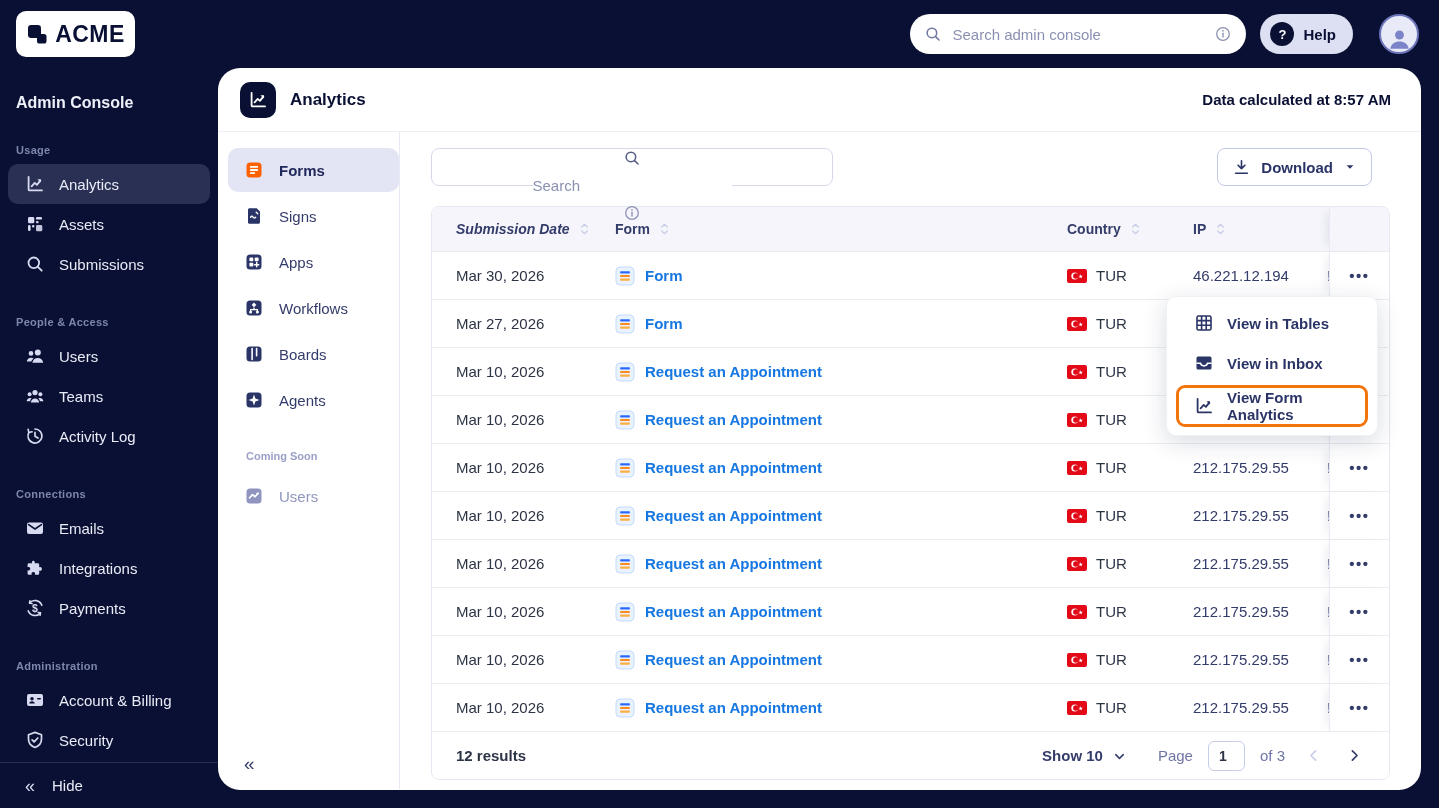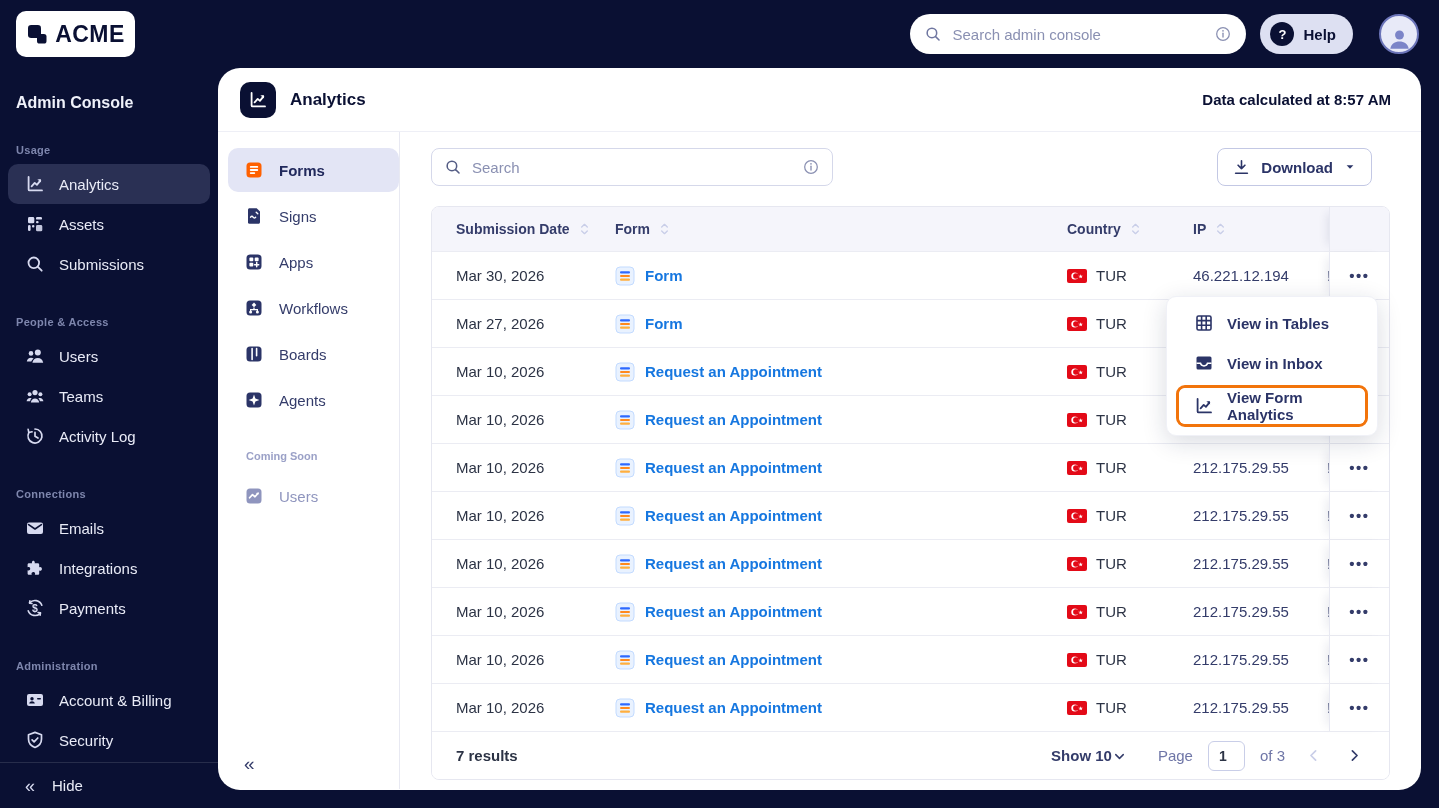--- a/index.html
+++ b/index.html
@@ -46,51 +46,51 @@
   .pnav-item.active { background:#E3E5F5; font-weight:700; color:#21295C; border-radius:10px; }
   .pnav-item .ic { width:20px; height:20px; color:#2B3467; }
   .pnav-label { margin:28px 0 12px 28px; font-size:11px; font-weight:700; color:#9BA1C7; }
   .pnav-item.muted { color:#8F95BE; }
   .pnav-item.muted .ic { color:#8F95BE; }
   .collapse { position:absolute; left:26px; bottom:16px; font-size:19px; color:#343C6A; cursor:pointer; line-height:1; }
 
   
   .content { flex:1; padding:16px 31px 0; position:relative; }
   .toolbar { display:flex; align-items:center; justify-content:space-between; }
-  .sbox { width:402px; height:38px; border:1px solid #D5D8EA; border-radius:8px; display:flex; align-items:center; gap:10px; padding:0 12px; color:#555D85; background:#fff; }
+  .sbox { width:402px; height:38px; border:1px solid #D5D8EA; border-radius:8px; display:flex; align-items:center; gap:10px; padding:0 12px; color:#555D85; background:#fff;flex-direction:column; }
   .sbox input { flex:1; border:0; outline:0; font-size:15px; font-family:inherit; color:#2C3345; }
   .dl { margin-right:18px; height:38px; border:1px solid #C3C8E4; border-radius:8px; background:#fff; display:flex; align-items:center; gap:10px; padding:0 14px; font-size:15px; font-weight:700; color:#2B3467; cursor:pointer; }
 
   
   .table { margin-top:20px; border:1px solid #E6E7F0; border-radius:8px; overflow:hidden; background:#fff; }
   .trow { display:grid; grid-template-columns:183px 452px 126px 112px 1fr 60px; align-items:stretch; }
   .trow > div { display:flex; align-items:center; }
   .thead { height:44px; background:#F5F5FB; }
   .thead .hcell { font-size:14px; font-weight:700; color:#343C6A; gap:8px; cursor:pointer; }
-  .thead .hcell:first-child { padding-left:24px; }
+  .thead .hcell:first-child { padding-left:24px;font-style:italic; }
   .sort { color:#C9CEE8; }
   .tr { height:48px; border-top:1px solid #EBECF3; background:#fff; }
   .c-date { padding-left:24px; font-size:15px; color:#2C3345; }
   .c-form { gap:10px; }
   .fic { width:20px; height:20px; }
   .form-link { font-size:15px; font-weight:700; color:#1677E0; cursor:pointer; }
   .c-country { gap:9px; font-size:15px; color:#2C3345; }
   .flag { width:20px; height:14px; display:inline-flex; }
   .c-ip { font-size:15px; color:#343C6A; }
   .c-clip { overflow:hidden; justify-content:flex-end; }
   .c-clip span { font-size:15px; color:#343C6A; transform:translateX(55%); }
   .c-act { justify-content:center; border-left:1px solid #E8E9F2; box-shadow:-8px 0 10px -6px rgba(30,40,90,.10); background:#fff; }
   .thead .c-act, .thead .c-clip { background:#F5F5FB; }
   .dots { font-size:15px; font-weight:700; color:#343C6A; letter-spacing:1.5px; cursor:pointer; }
 
   
   .tfoot { height:48px; border-top:1px solid #EBECF3; display:flex; align-items:center; justify-content:space-between; padding:0 22px 0 24px; background:#fff; }
   .results { font-size:15px; font-weight:700; color:#2C3345; }
   .pager { display:flex; align-items:center; gap:15px; }
-  .show { display:flex; align-items:flex-end; gap:0; font-size:15px; font-weight:600; color:#343C6A; cursor:pointer; margin-right:16px; }
+  .show { display:flex; align-items:flex-end; gap:9px; font-size:15px; font-weight:600; color:#343C6A; cursor:pointer; margin-right:16px; }
   .pg-label { font-size:15px; color:#6F76A7; }
   .pg-input { width:37px; height:30px; border:1px solid #C9CEE8; border-radius:6px; font-size:14px; font-weight:700; color:#2C3345; padding-left:10px; font-family:inherit; outline:0; }
   .chev { width:26px; display:flex; justify-content:center; cursor:pointer; }
   .chev.disabled { color:#C9CEE8; }
   .chev.on { color:#343C6A; }
 
   
   .menu { position:absolute; left:1166px; top:296px; width:212px; background:#fff; border:1px solid #F0F1F7; border-radius:10px; box-shadow:0 6px 24px rgba(20,28,70,.16); padding:6px 0 8px; z-index:10; }
   .menu-item { height:40px; display:flex; align-items:center; gap:13px; padding:0 1px 0 27px; font-size:15px; font-weight:600; color:#2B3467; cursor:pointer; background:#fff; border-radius:6px; }
   .menu-item .ic { width:20px; height:20px; color:#2B3467; }
@@ -777,21 +777,21 @@
     <div class="c-ip">212.175.29.55</div>
     <div class="c-clip">
                   <span>!</span>
                 </div>
     <div class="c-act">
       <span class="dots">•••</span>
     </div>
   </div>
             </div>
           <div class="tfoot">
-            <div class="results">7 results</div>
+            <div class="results">12 results</div>
             <div class="pager">
               <div class="show">
                 <span>Show 10</span>
                 <span class="ic">
                     <svg viewBox="0 0 20 20" width="15" height="15">
                       <path d="M5 7.5l5 5 5-5" fill="none" stroke="#343C6A" stroke-width="2" stroke-linecap="round" stroke-linejoin="round"></path>
                     </svg>
                   </span>
               </div>
               <span class="pg-label">Page</span>

